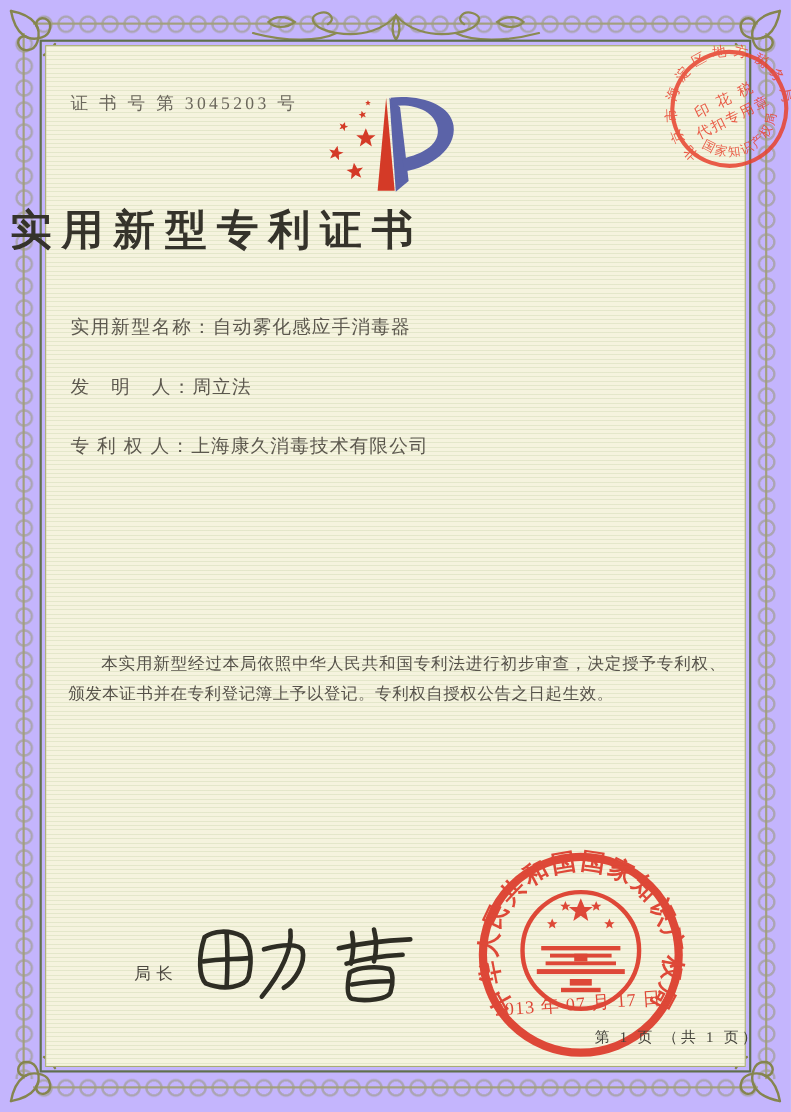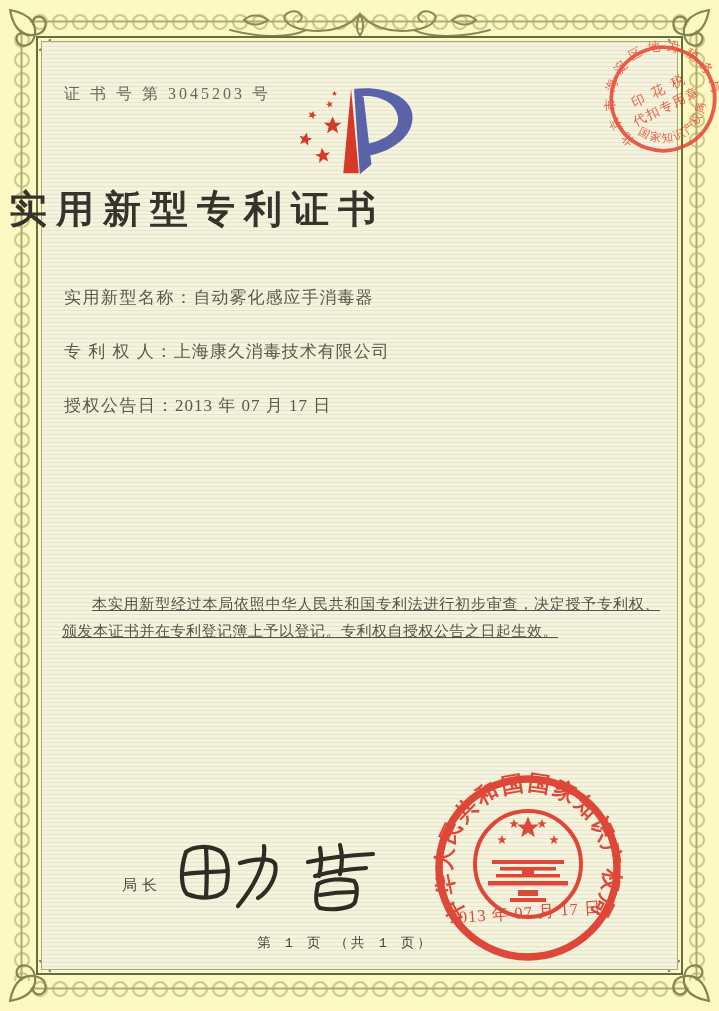--- a/index.html
+++ b/index.html
@@ -1,20 +1,20 @@
 <!DOCTYPE html>
 <html><head>
 <meta charset="utf-8">
 <style>
   html,body{margin:0;padding:0;background:#e9e7da;}
   .page{
     position:relative;
     width:719px;height:1011px;
     margin:0 auto;
-    background:#fef9c3;
+    background:#c4b5fd;
     overflow:hidden;
     font-family:"Liberation Serif","DejaVu Serif",serif;
   }
   
   .band{position:absolute;opacity:.8;pointer-events:none;}
   .band.top,.band.bottom{
     left:30px;right:30px;height:24px;
     background:
       linear-gradient(180deg,transparent 10px,#9a9a60 11px,#9a9a60 12px,transparent 13px),
       radial-gradient(circle at 10px 12px, rgba(140,145,85,0) 5.5px, rgba(140,145,85,.55) 6px, rgba(140,145,85,.55) 7.5px, rgba(140,145,85,0) 8.5px);
@@ -63,33 +63,33 @@
   }
   .fields{
     position:absolute;left:64px;top:284px;width:580px;
     display:flex;flex-direction:column;gap:27px;
   }
   .field{font-size:17px;line-height:27px;color:#5c584e;letter-spacing:1px;white-space:pre;}
   .field .lbl{letter-spacing:1.5px;}
   .paragraphs{
     position:absolute;left:62px;top:591px;width:598px;
     font-size:15px;line-height:1.78;color:#56524a;
-    text-align:justify;letter-spacing:.5px;text-decoration:underline;
+    text-align:justify;letter-spacing:.5px;
   }
   .paragraphs p{margin:0;text-indent:2em;}
   .sig-label{
     position:absolute;left:122px;top:876px;
     font-size:15px;letter-spacing:5px;color:#4b483f;
   }
   .signature-svg{position:absolute;left:168px;top:818px;}
   .seal-svg{position:absolute;left:426px;top:766px;opacity:.92;}
   .tax-stamp-svg{position:absolute;left:588px;top:24px;transform:rotate(-26deg);opacity:.85;}
   .footer{
     position:absolute;left:0;right:28px;top:934px;
-    text-align:center;font-size:13.5px;letter-spacing:3px;color:#45443c;font-family:Liberation Mono, monospace;
+    text-align:right;font-size:13.5px;letter-spacing:3px;color:#45443c;
   }
   text{font-family:"Liberation Serif","DejaVu Serif",serif;}
 </style>
 </head>
 <body>
 
 <div class="page">
 
   <div class="band top"></div>
   <div class="band bottom"></div>
@@ -172,22 +172,22 @@
         <polygon points="73,4 79,92 91,82 83,13"></polygon>
         <path d="M74,4 C104,1 130,11 133,30 C136,52 112,69 87,73 L85,61 C105,57 121,47 118,32 C115,16 95,9 76,12 Z"></path>
       </g>
     </svg>
   </div>
 
   <div class="title">实用新型专利证书</div>
 
   <div class="fields">
     <div class="field"><span class="lbl">实用新型名称：</span><span>自动雾化感应手消毒器</span></div>
+    <div class="field"><span class="lbl">发　明　人：</span><span>周立法</span></div>
     <div class="field"><span class="lbl">专 利 权 人：</span><span>上海康久消毒技术有限公司</span></div>
-    <div class="field"><span class="lbl">授权公告日：</span><span>2013 年 07 月 17 日</span></div>
   </div>
 
   <div class="paragraphs">
     <p>本实用新型经过本局依照中华人民共和国专利法进行初步审查，决定授予专利权、颁发本证书并在专利登记簿上予以登记。专利权自授权公告之日起生效。</p>
   </div>
 
   <div class="sig-label">局长</div>
   <svg class="signature-svg" width="230" height="110" viewBox="0 0 230 110">
     <title>田力普</title>
     <g fill="none" stroke="#2e2d24" stroke-width="4.2" stroke-linecap="round" stroke-linejoin="round">

